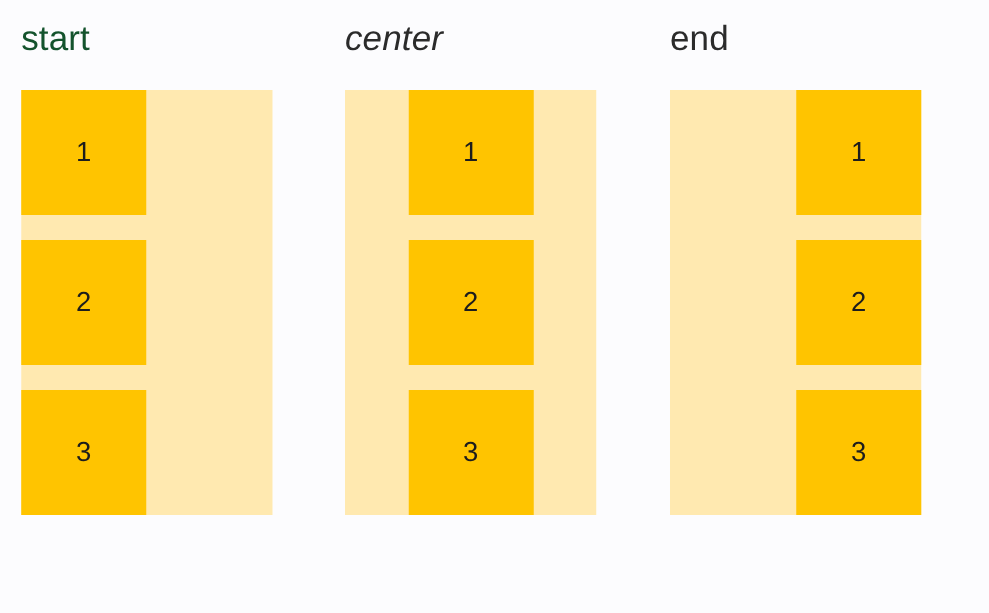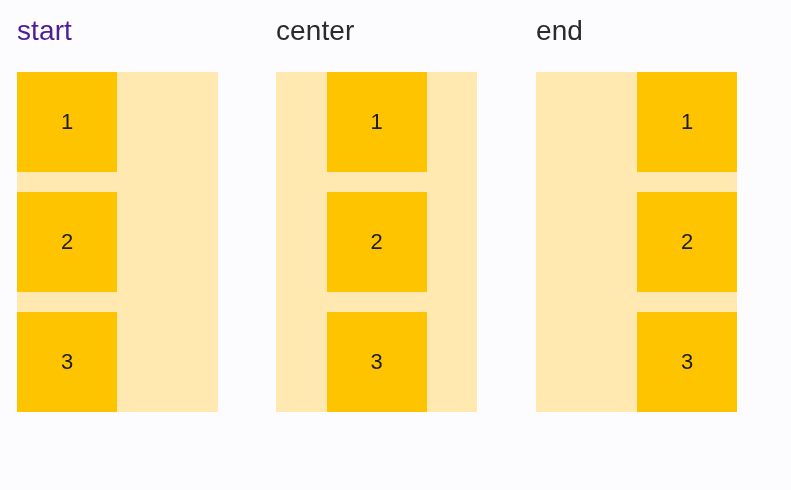--- a/index.html
+++ b/index.html
@@ -67,30 +67,30 @@
   #col-start  { left: 17px; }
   #col-center { left: 276px; }
   #col-end    { left: 536px; }
 </style>
 </head>
 <body style="background: rgb(252, 252, 254);">
 
 <div id="stage">
 
   <div class="column" id="col-start">
-    <div class="col-label" style="color: #4c1d95;">start</div>
+    <div class="col-label" style="color: #14532d;">start</div>
     <div class="flex-container align-start" style="background: rgb(255, 233, 176); align-items: flex-start;">
       <div class="flex-item" style="background: rgb(255, 196, 0); color: rgb(29, 29, 29);">1</div>
       <div class="flex-item" style="background: rgb(255, 196, 0); color: rgb(29, 29, 29);">2</div>
       <div class="flex-item" style="background: rgb(255, 196, 0); color: rgb(29, 29, 29);">3</div>
     </div>
   </div>
 
   <div class="column" id="col-center">
-    <div class="col-label" style="color: rgb(43, 43, 43);">center</div>
+    <div class="col-label" style="color: rgb(43, 43, 43); font-style: italic;">center</div>
     <div class="flex-container align-center" style="background: rgb(255, 233, 176); align-items: center;">
       <div class="flex-item" style="background: rgb(255, 196, 0); color: rgb(29, 29, 29);">1</div>
       <div class="flex-item" style="background: rgb(255, 196, 0); color: rgb(29, 29, 29);">2</div>
       <div class="flex-item" style="background: rgb(255, 196, 0); color: rgb(29, 29, 29);">3</div>
     </div>
   </div>
 
   <div class="column" id="col-end">
     <div class="col-label" style="color: rgb(43, 43, 43); text-align: center;">end</div>
     <div class="flex-container align-end" style="background: rgb(255, 233, 176); align-items: flex-end;">

